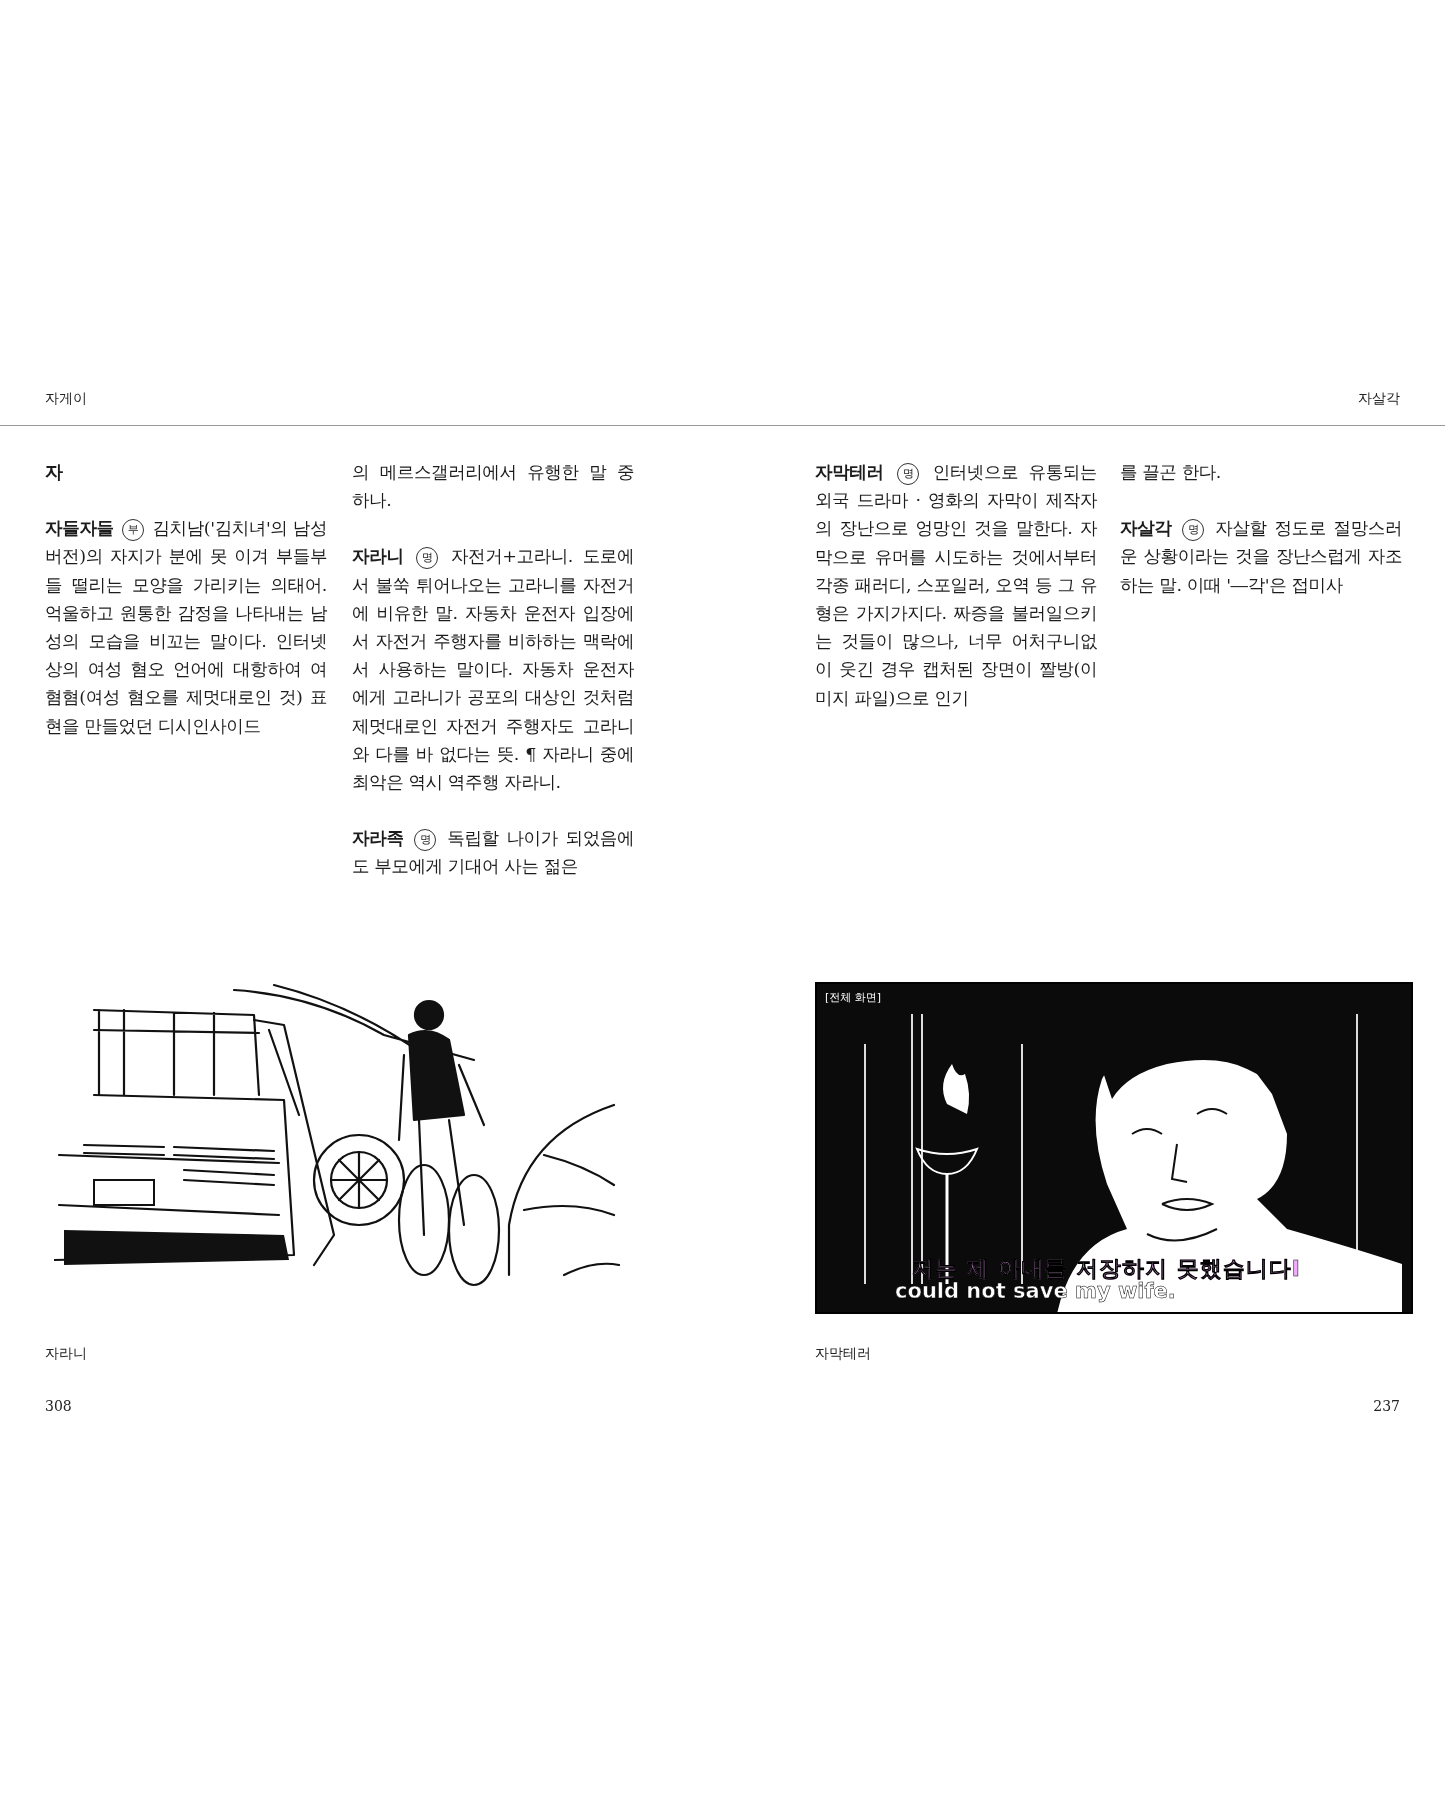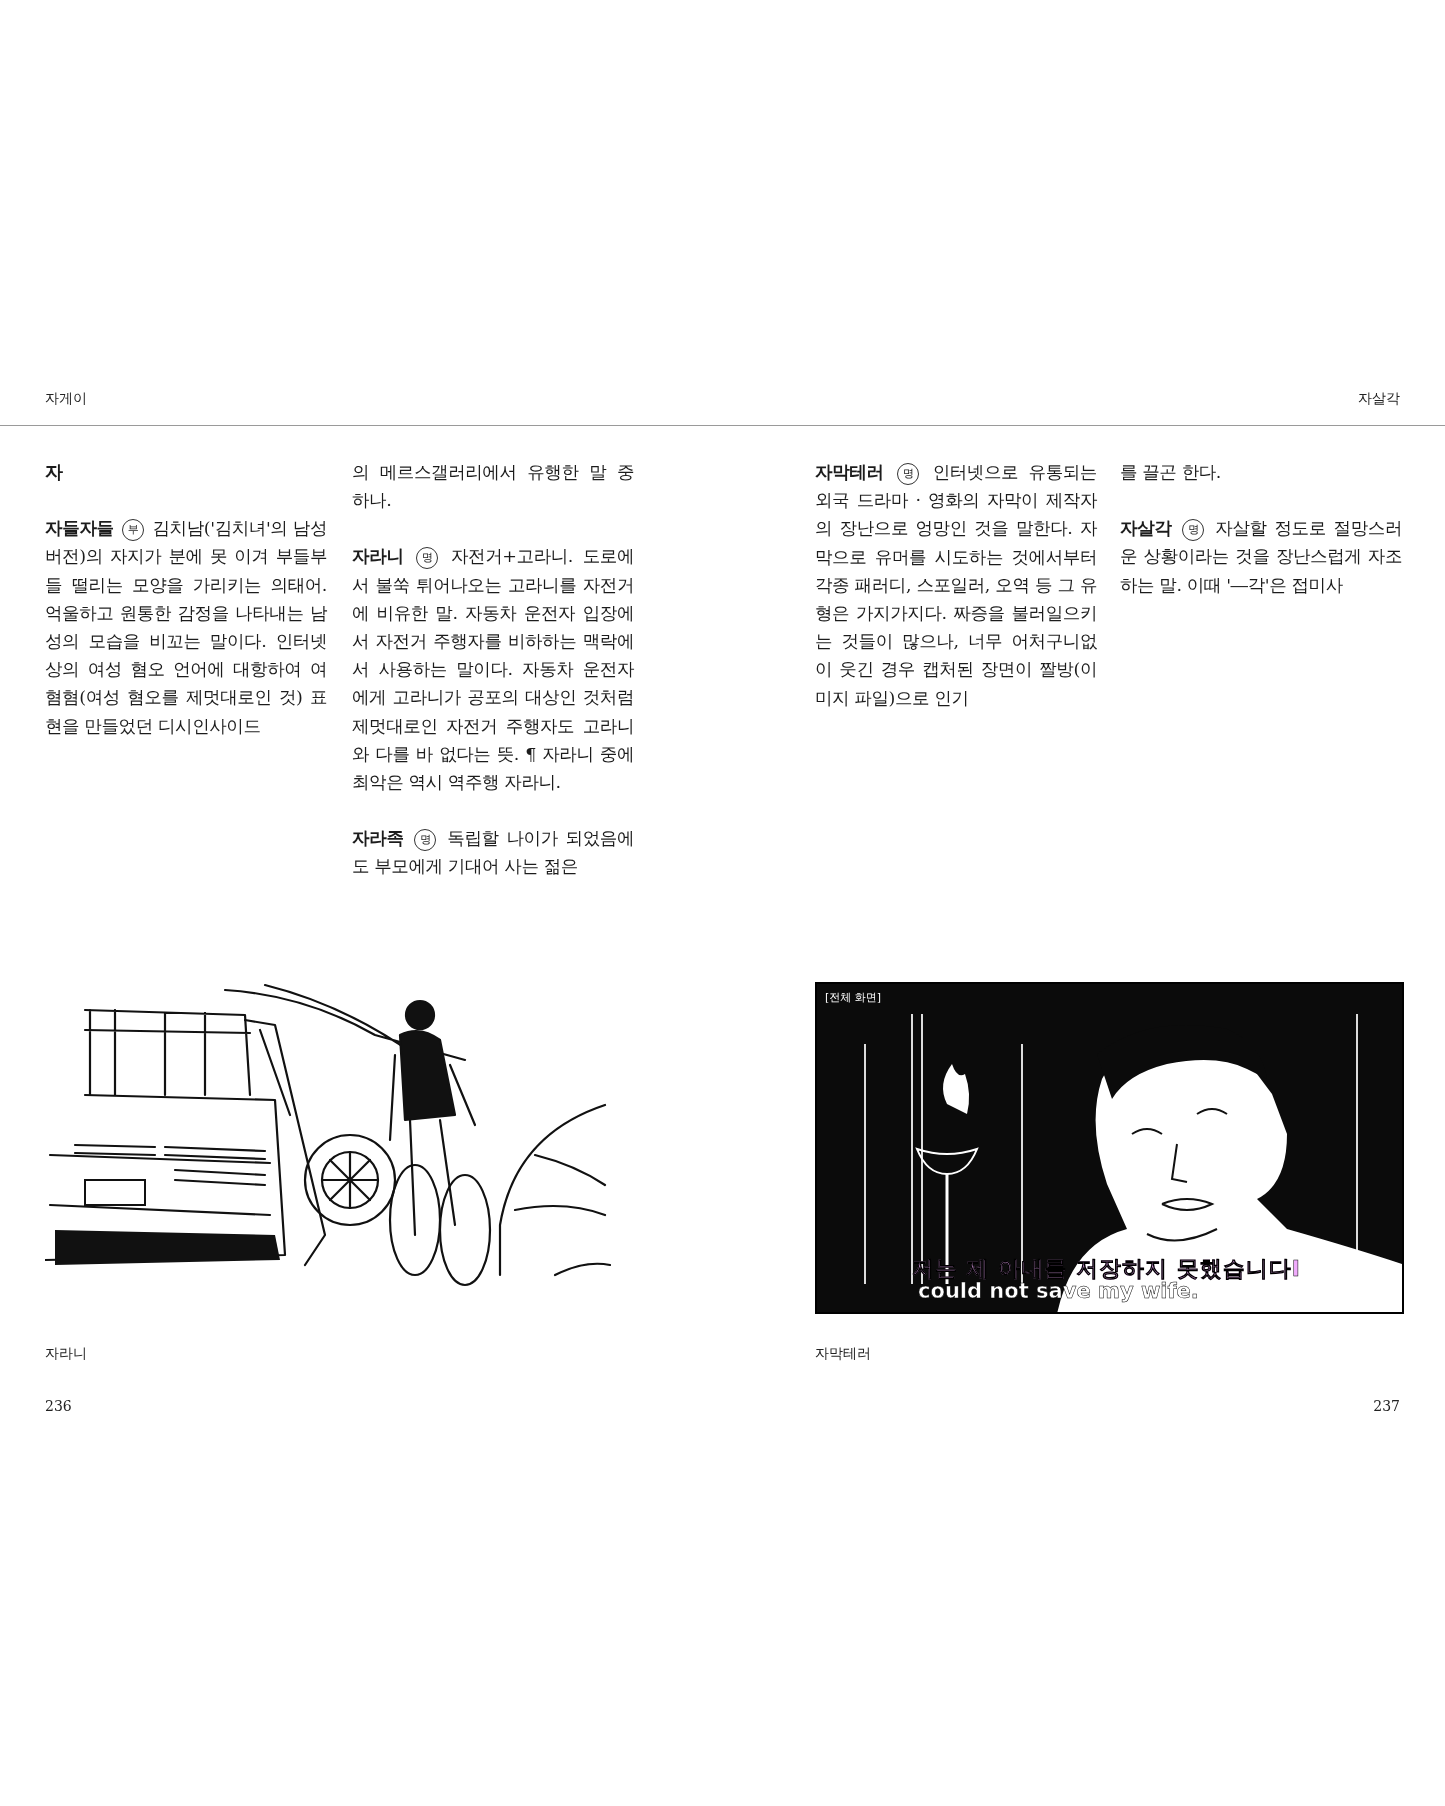--- a/index.html
+++ b/index.html
@@ -23,30 +23,30 @@
   .section-letter {
     font-family: "DejaVu Sans", sans-serif; font-weight: bold; font-size: 18px; margin-bottom: 28px; display:block;
   }
   .hw {
     font-family: "DejaVu Sans", sans-serif; font-weight: bold; letter-spacing: -0.3px;
   }
   .pos {
     display: inline-block; width: 20px; height: 20px; border: 1px solid #333; border-radius: 50%;
     font-size: 11px; line-height: 20px; text-align: center; vertical-align: 1px; margin: 0 3px;
   }
-  .illus { position: absolute; }
+  .illus { position: absolute; padding-left: 9px; }
   .caption { position: absolute; top: 1345px; font-size: 14px; color: #222; }
   .pagenum { position: absolute; top: 1398px; font-size: 14px; color: #222; }
   .subtitle-ko {
     position: absolute; left: 95px; top: 270px; font-family: "DejaVu Sans", sans-serif;
     font-size: 22px; color: #f0abfc; letter-spacing: 1px; font-weight: bold;
     -webkit-text-stroke: 0.5px #000;
   }
   .subtitle-en {
-    position: absolute; left: 101px; top: 295px; font-family: "DejaVu Sans", sans-serif;
+    position: absolute; left: 78px; top: 295px; font-family: "DejaVu Sans", sans-serif;
     font-size: 21px; color: #fff; font-weight: bold; -webkit-text-stroke: 0.5px #000;
   }
   .screen-label {
     position: absolute; left: 8px; top: 6px; font-family: "DejaVu Sans", sans-serif;
     font-size: 11px; color: #fff;
   }
 </style>
 </head>
 <body>
 
@@ -148,14 +148,14 @@
       <path d="M330 250 Q360 265 400 245"></path>
     </g>
   </svg>
   <div class="subtitle-ko">저는 제 아내를 저장하지 못했습니다I</div>
   <div class="subtitle-en">could not save my wife.</div>
 </div>
 
 <div class="caption" style="left:45px;">자라니</div>
 <div class="caption" style="left:815px;">자막테러</div>
 
-<div class="pagenum" style="left:45px;">236</div>
+<div class="pagenum" style="left:45px;">308</div>
 <div class="pagenum" style="right:45px;">237</div>
 
 </body></html>

